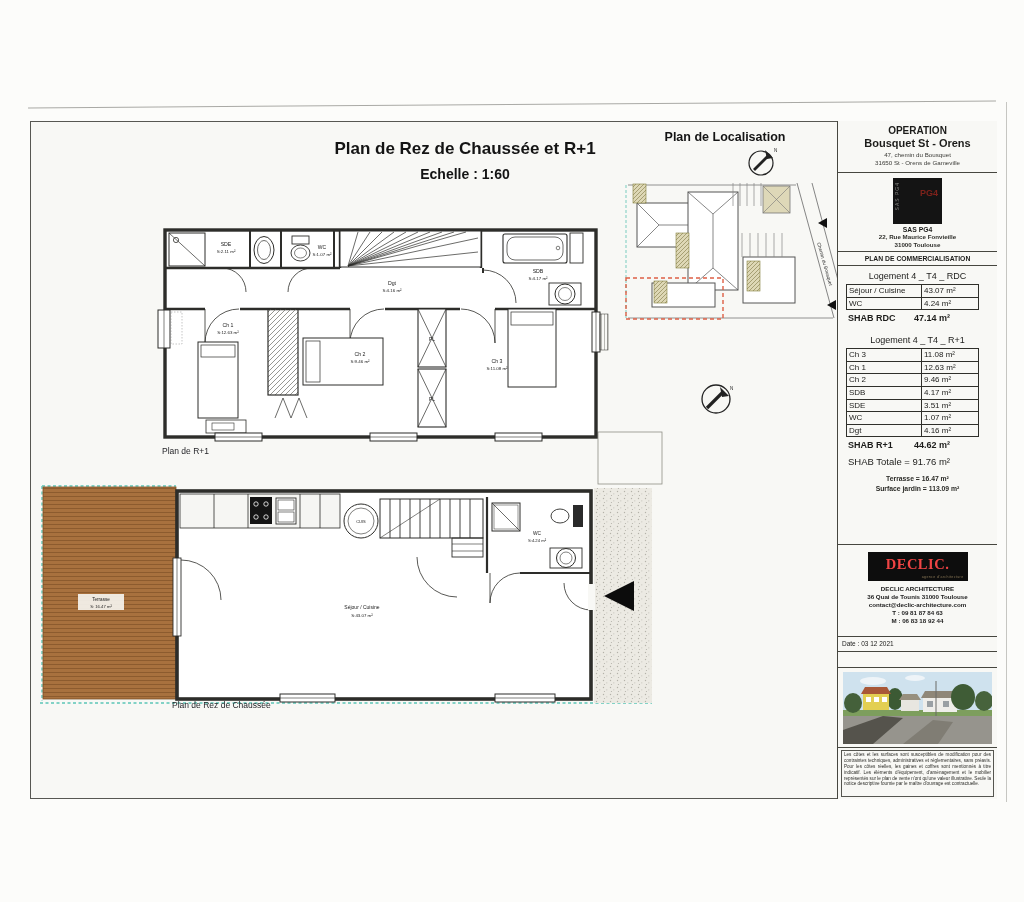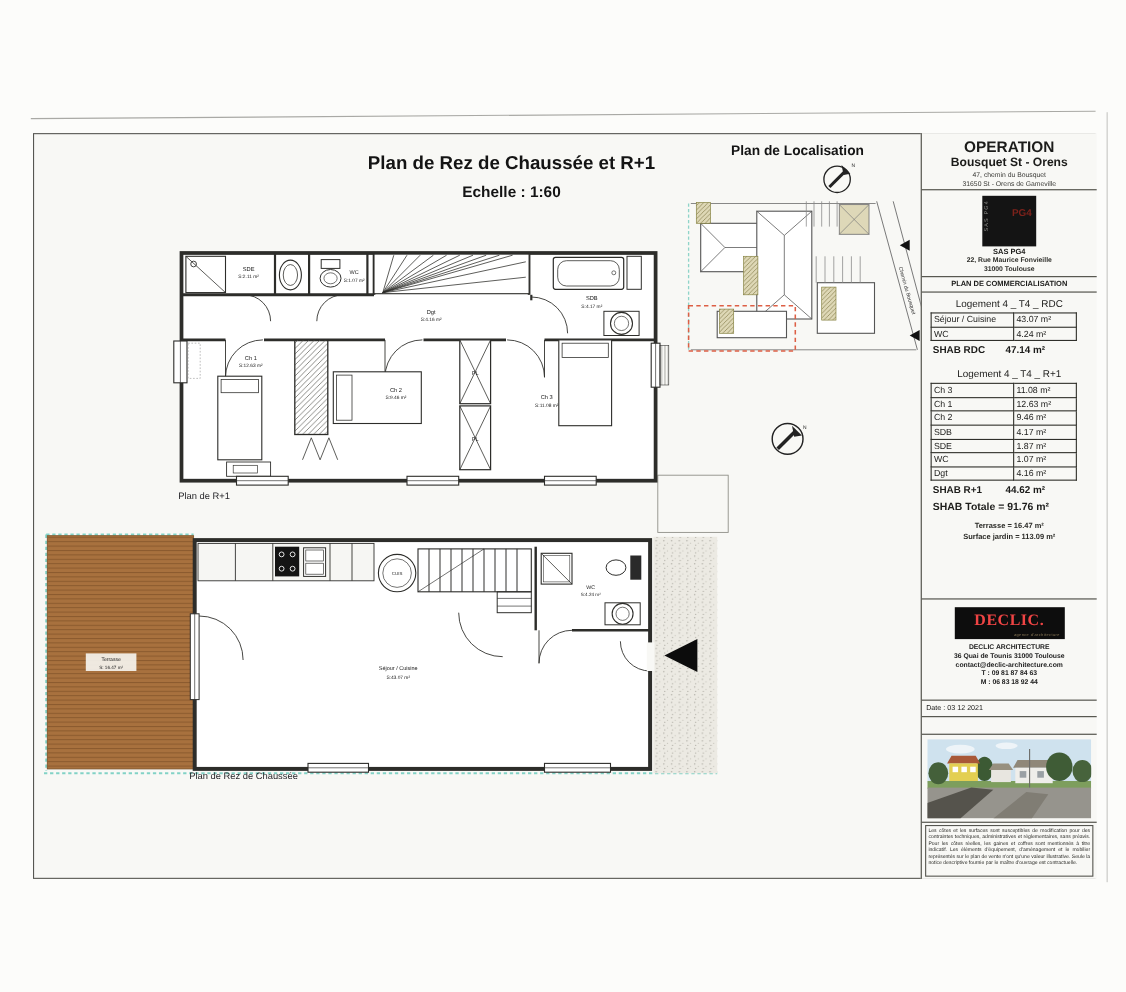--- a/index.html
+++ b/index.html
@@ -24,40 +24,40 @@
   .caption-rdc{left:172px;top:700px;}
 
   
   .titleblock{
     position:absolute;left:837px;top:121px;width:160px;height:678px;
     border-left:1px solid #46463f;background:#f8f8f5;box-sizing:border-box;
     display:flex;flex-direction:column;font-size:7px;
   }
   .tb-sec{border-bottom:1px solid #46463f;box-sizing:border-box;flex:none;overflow:hidden;}
   .tb-operation{height:52px;text-align:center;}
-  .tb-op-label{font-size:14px;font-weight:bold;margin-top:4px;}
+  .tb-op-label{font-size:10px;font-weight:bold;margin-top:4px;}
   .tb-op-name{font-size:11px;font-weight:bold;margin-top:1px;}
   .tb-op-addr{font-size:6.2px;color:#3a3a36;margin-top:2px;line-height:1.3;}
   .tb-promoter{height:79px;text-align:center;}
   .pg4-logo{width:37px;height:46px;background:#141414;margin:5px auto 2px auto;position:relative;padding-left:12px;}
   .pg4-logo .pg4-vert{position:absolute;left:1px;top:4px;color:#8a8a86;font-size:5px;writing-mode:vertical-rl;transform:rotate(180deg);letter-spacing:1px;}
   .pg4-logo .pg4-red{position:absolute;right:4px;top:10px;color:#7d221b;font-size:9px;font-weight:bold;}
   .tb-prom-name{font-size:6.8px;font-weight:bold;}
   .tb-prom-addr{font-size:6.2px;font-weight:bold;line-height:1.3;color:#2e2e2a;}
   .tb-sectitle{height:14px;font-size:6.8px;font-weight:bold;text-align:center;line-height:13px;}
   .tb-tables{height:279px;}
   .tb-table-title{font-size:9px;font-weight:normal;text-align:center;margin-top:5px;}
   .tb-table-title.mt{margin-top:12px;}
   table.tb-table{border-collapse:collapse;margin:3px 0 0 8px;width:128px;table-layout:fixed;}
   table.tb-table td{border:1px solid #2f2f2a;font-size:8px;padding:1px 2px;vertical-align:top;line-height:1.2;}
   table.tb-table td.lab{width:70px;}
   table.tb-table td.val{width:52px;}
   .tb-total{display:flex;font-size:9px;font-weight:bold;margin:3px 0 0 10px;}
   .tb-total .tt-lab{width:66px;}
-  .tb-grandtotal{font-size:9.5px;font-weight:bold;margin:6px 0 0 10px;}
+  .tb-grandtotal{font-size:9.5px;font-weight:normal;margin:6px 0 0 10px;}
   .tb-extras{font-size:6.8px;font-weight:bold;text-align:center;margin-top:7px;line-height:1.45;color:#2a2a26;}
   .tb-declic{height:92px;text-align:center;}
   .declic-logo{width:100px;height:29px;background:#0d0d0d;margin:7px auto 4px auto;position:relative;}
   .declic-logo .dl-main{color:#ef4444;font-size:14.5px;font-weight:bold;letter-spacing:0.5px;line-height:24px;font-family:"Liberation Serif", serif;}
   .declic-logo .dl-sub{position:absolute;right:4px;bottom:2px;color:#8c7a58;font-size:3.5px;letter-spacing:0.4px;}
   .tb-declic-line{font-size:6.2px;font-weight:bold;line-height:1.3;color:#222;}
   .tb-date{height:15px;font-size:6.5px;padding:3px 0 0 4px;}
   .tb-empty{height:16px;}
   .tb-photo{height:80px;display:flex;align-items:center;justify-content:center;}
   .tb-disclaimer{height:51px;border-bottom:none;padding:2px 3px;}
@@ -464,21 +464,21 @@
       <tr>
             <td class="lab">Ch 2</td>
             <td class="val">9.46 m²</td>
           </tr>
       <tr>
             <td class="lab">SDB</td>
             <td class="val">4.17 m²</td>
           </tr>
       <tr>
             <td class="lab">SDE</td>
-            <td class="val">1.87 m²</td>
+            <td class="val">3.51 m²</td>
           </tr>
       <tr>
             <td class="lab">WC</td>
             <td class="val">1.07 m²</td>
           </tr>
       <tr>
             <td class="lab">Dgt</td>
             <td class="val">4.16 m²</td>
           </tr>
     </tbody>

